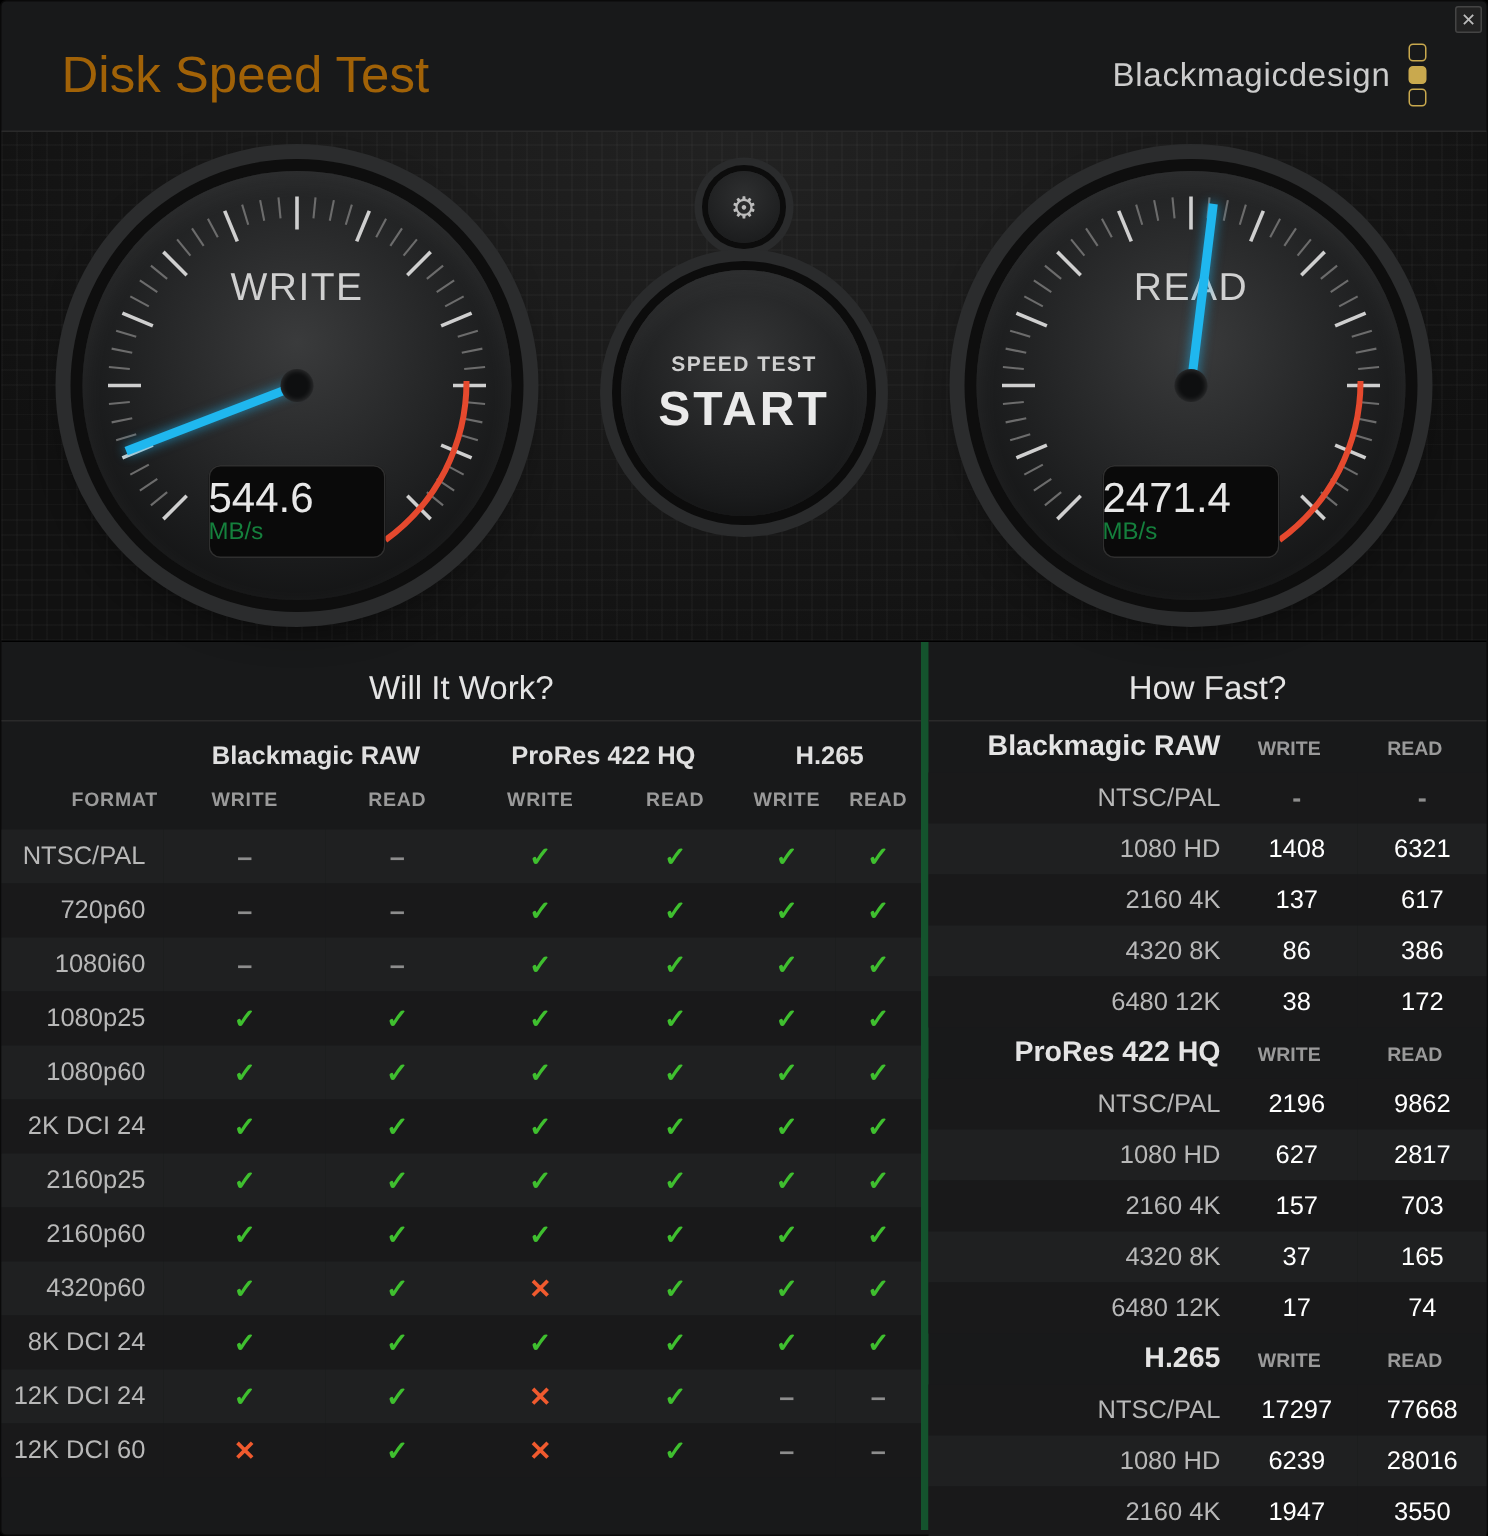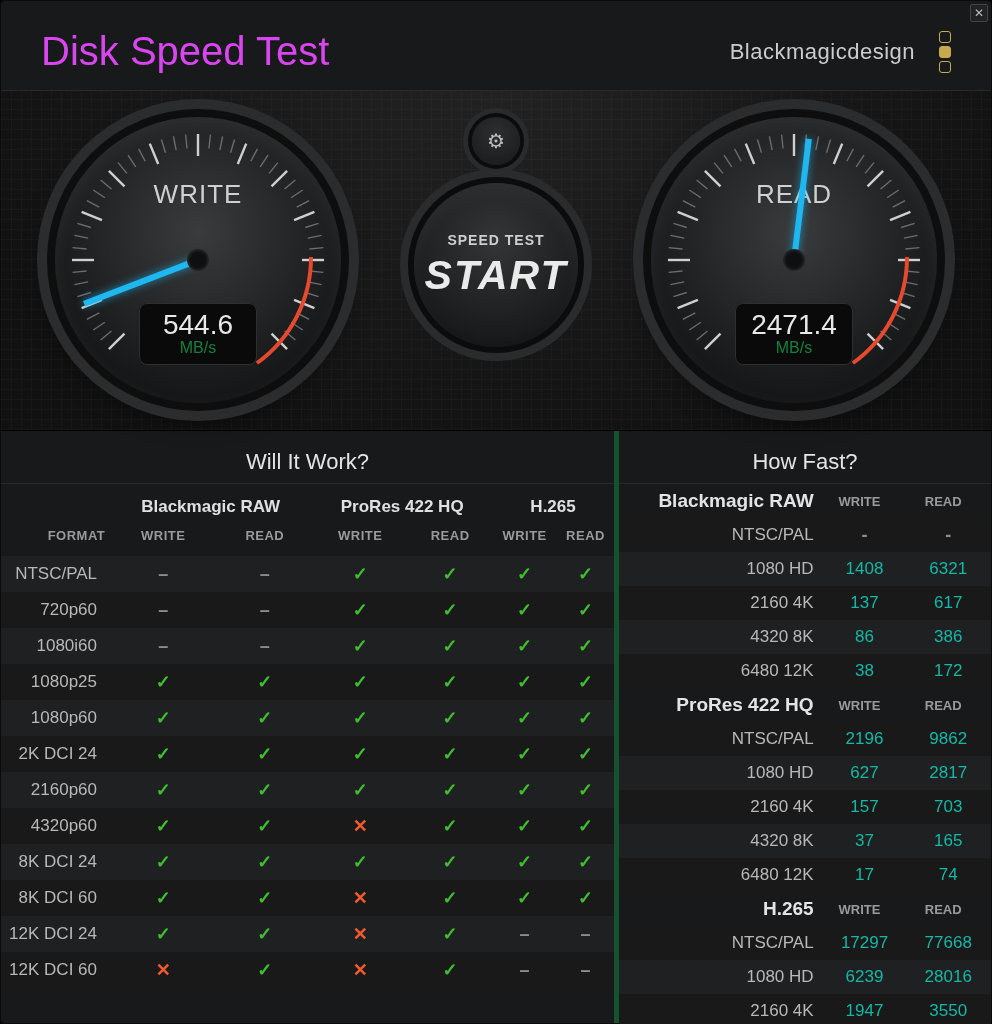--- a/index.html
+++ b/index.html
@@ -12,22 +12,22 @@
   .close-box {
     position: absolute; top: 3px; right: 3px; width: 18px; height: 18px;
     background: #222; border: 1px solid #444; border-radius: 2px;
     display:flex; align-items:center; justify-content:center;
     font-size:12px; color:#bbb; cursor:pointer;
   }
   .header {
     display:flex; align-items:center; justify-content:space-between;
     padding: 28px 40px 16px 40px; border-bottom: 1px solid #2a2a2a;
   }
-  .title { font-size: 40px; font-weight: 300; color:#d946ef; }
-  .brand { display:flex; align-items:center; gap:24px; font-size:22px; font-weight:400; color:#ccc; letter-spacing:0.5px;}
+  .title { font-size: 34px; font-weight: 300; color:#a16207; }
+  .brand { display:flex; align-items:center; gap:12px; font-size:22px; font-weight:400; color:#ccc; letter-spacing:0.5px;}
   .brand-dots { display:flex; flex-direction:column; gap:3px; }
   .brand-dots span { width:12px; height:12px; border:1px solid #c9a94e; border-radius:3px; display:block; }
   .brand-dots span.filled { background:#c9a94e; }
 
   .gauge-area {
     height: 340px; position:relative;
     background:
       repeating-linear-gradient(0deg, rgba(255,255,255,0.025), rgba(255,255,255,0.025) 1px, transparent 1px, transparent 10px),
       repeating-linear-gradient(90deg, rgba(255,255,255,0.025), rgba(255,255,255,0.025) 1px, transparent 1px, transparent 10px),
       radial-gradient(ellipse at center top, #222 0%, #111 80%);
@@ -49,22 +49,22 @@
     position:absolute; width:122px; height:6px; left:0; top:-3px;
     background:#1fb7ef; border-radius:3px 0 0 3px;
     box-shadow: 0 0 8px rgba(30,180,240,0.7);
     transform-origin: 0 50%;
   }
   .needle-cap {
     position:absolute; width:22px; height:22px; background:#0e0f10;
     border-radius:50%; left:-11px; top:-11px; box-shadow: inset 0 0 4px rgba(255,255,255,0.2);
   }
   .gauge-readout {
-    position:absolute; bottom:38px; left:50%; transform:translateX(-50%);
-    width:118px; text-align:center;
+    position:absolute; bottom:28px; left:50%; transform:translateX(-50%);
+    width:118px; 
     background:#0a0a0a; border-radius:8px; padding:6px 0 8px 0;
     box-shadow: inset 0 0 0 1px #2f2f2f;
   }
   .gauge-value { font-size:28px; color:#e8e8e8; font-weight:400; }
   .gauge-unit  { font-size:16px; color:#15803d; margin-top:-2px; }
   .redzone {
     position:absolute; right:22px; bottom:38px; width:70px; height:120px;
   }
   .redzone svg { width:100%; height:100%; }
 
@@ -75,21 +75,21 @@
     cursor:pointer; color:#bcbcbc; font-size:20px;
   }
   .start-btn {
     width:164px; height:164px; border-radius:50%;
     background: radial-gradient(circle at 50% 35%, #343536 0%, #1a1b1c 70%, #0b0b0b 100%);
     box-shadow: 0 0 0 6px #0c0c0c, 0 0 0 14px #2a2b2c, inset 0 8px 16px rgba(255,255,255,.05);
     display:flex; flex-direction:column; align-items:center; justify-content:center;
     cursor:pointer; text-align:center; gap:4px;
   }
   .start-btn .small { font-size:14px; color:#cfcfcf; letter-spacing:1px; font-weight:600;}
-  .start-btn .big   { font-size:41px; color:#eaeaea; letter-spacing:2px; font-weight:600;font-style:italic;}
+  .start-btn .big   { font-size:32px; color:#eaeaea; letter-spacing:2px; font-weight:600;}
 
   
   .tables { display:flex; height: calc(1024px - 340px - 92px); }
   .panel { flex:1; padding:10px 0 0 0; }
   .panel.left  { flex: 0 0 618px; border-right:5px solid #14532d; }
   .panel.right { flex: 1; }
   .panel-title { text-align:center; font-size:22px; color:#e4e4e4; font-weight:400; padding:8px 0 8px; border-bottom:1px solid #2a2a2a; }
 
   .tbl { width:100%; border-collapse:collapse; font-size:17px; }
   .tbl th, .tbl td { height:36px; text-align:center; }
@@ -100,21 +100,21 @@
   .tbl .fmt-col { color:#9a9a9a; font-weight:600; font-size:13px; letter-spacing:0.5px;padding-left:43px;}
   .row-label { color:#b8b8b8; text-align:right !important; padding-right:12px; font-size:17px;}
   .check { color:#3fbf2f; font-weight:700; font-size:18px;}
   .cross { color:#f05a2e; font-weight:700; font-size:18px;}
   .dash  { color:#8d8d8d; font-weight:700; font-size:18px;}
 
   .tblR { width:100%; border-collapse:collapse; font-size:17px; }
   .tblR th, .tblR td { height:34px; }
   .tblR .grp td { color:#e4e4e4; font-weight:600; font-size:19px; text-align:right; padding-right:10px;}
   .tblR .row td.lbl { color:#b8b8b8; text-align:right; padding-right:10px;}
-  .tblR .row td.num { color:#14b8a6; text-align:center; }
+  .tblR .row td.num { color:#ffffff; text-align:center; }
   .tblR .row td.dash { color:#8d8d8d; text-align:center; font-weight:700;}
   .tblR .row:nth-child(odd)  td { background:#1f2021; }
   .tblR .row:nth-child(even) td { background:#19191a; }
 
   .ticks { position:absolute; inset:0; }
 </style>
 </head>
 <body>
 
 <div class="window">
@@ -353,20 +353,29 @@
             <tr>
               <td class="row-label">2K DCI 24</td>
               <td class="check">✓</td>
               <td class="check">✓</td>
               <td class="check">✓</td>
               <td class="check">✓</td>
               <td class="check">✓</td>
               <td class="check">✓</td>
             </tr>
             <tr>
+              <td class="row-label">2160p25</td>
+              <td class="check">✓</td>
+              <td class="check">✓</td>
+              <td class="check">✓</td>
+              <td class="check">✓</td>
+              <td class="check">✓</td>
+              <td class="check">✓</td>
+            </tr>
+            <tr>
               <td class="row-label">2160p60</td>
               <td class="check">✓</td>
               <td class="check">✓</td>
               <td class="check">✓</td>
               <td class="check">✓</td>
               <td class="check">✓</td>
               <td class="check">✓</td>
             </tr>
             <tr>
               <td class="row-label">4320p60</td>
@@ -375,29 +384,20 @@
               <td class="cross">✕</td>
               <td class="check">✓</td>
               <td class="check">✓</td>
               <td class="check">✓</td>
             </tr>
             <tr>
               <td class="row-label">8K DCI 24</td>
               <td class="check">✓</td>
               <td class="check">✓</td>
               <td class="check">✓</td>
-              <td class="check">✓</td>
-              <td class="check">✓</td>
-              <td class="check">✓</td>
-            </tr>
-            <tr>
-              <td class="row-label">8K DCI 60</td>
-              <td class="check">✓</td>
-              <td class="check">✓</td>
-              <td class="cross">✕</td>
               <td class="check">✓</td>
               <td class="check">✓</td>
               <td class="check">✓</td>
             </tr>
             <tr>
               <td class="row-label">12K DCI 24</td>
               <td class="check">✓</td>
               <td class="check">✓</td>
               <td class="cross">✕</td>
               <td class="check">✓</td>

